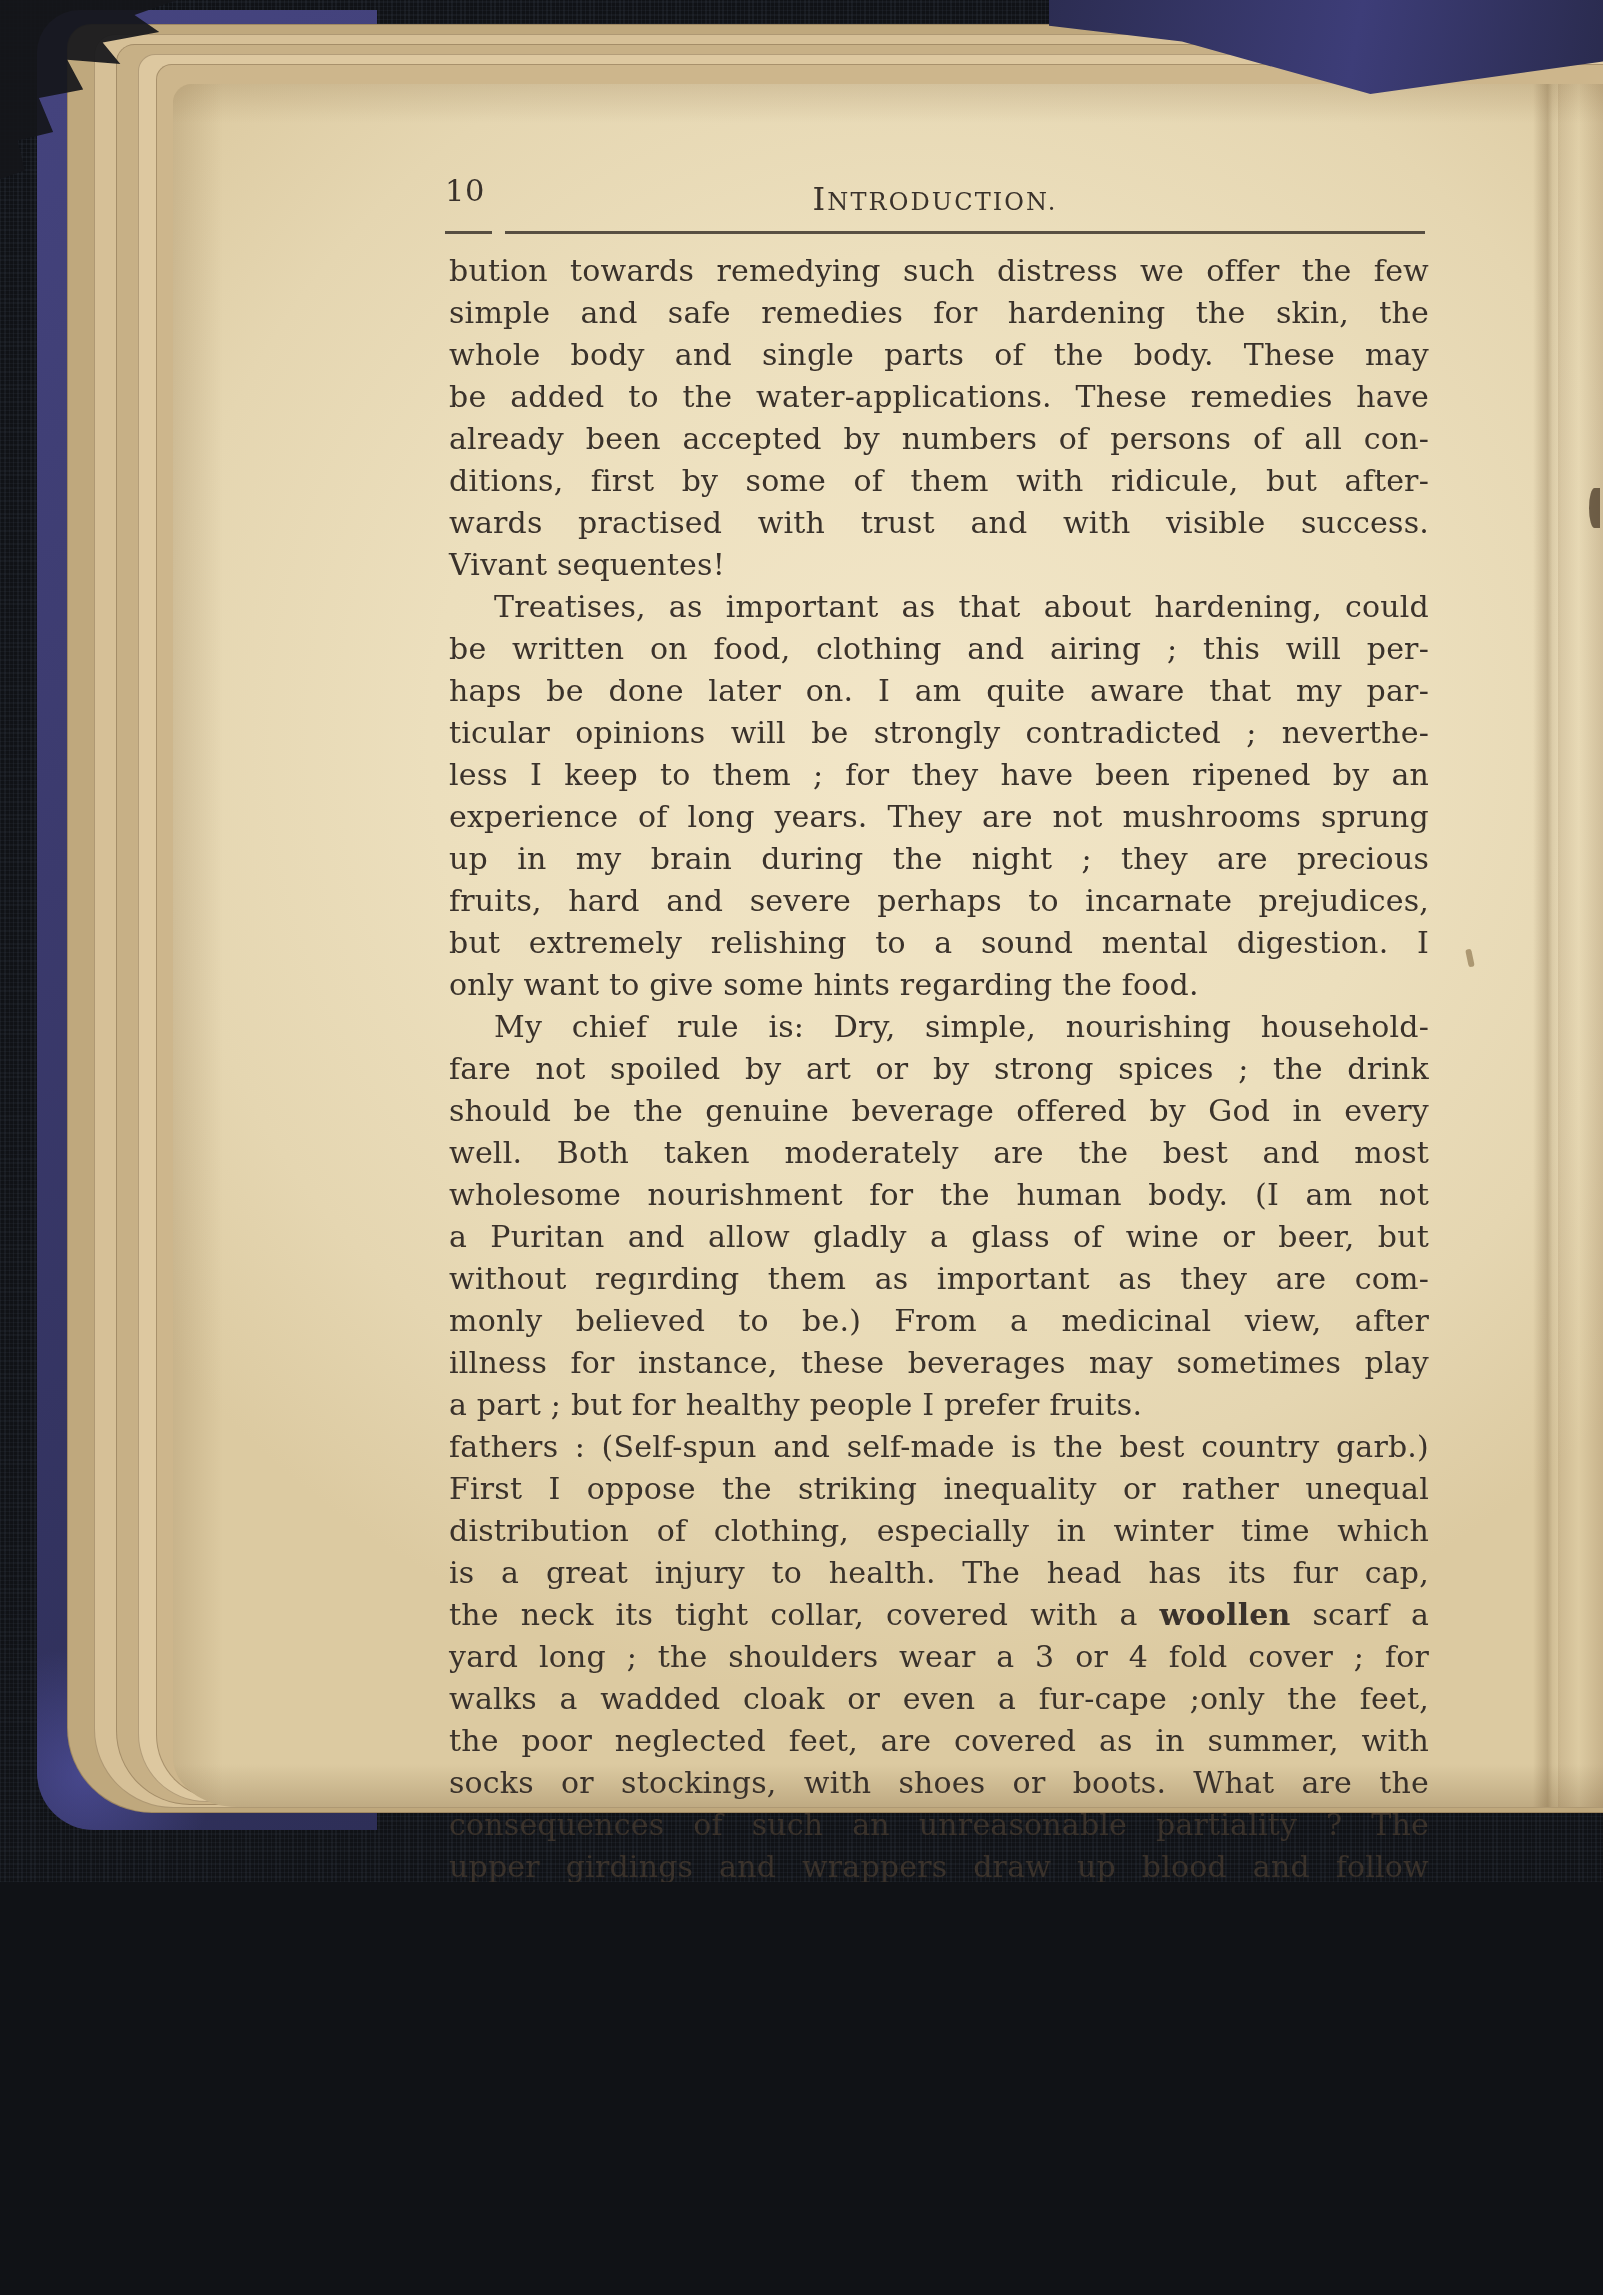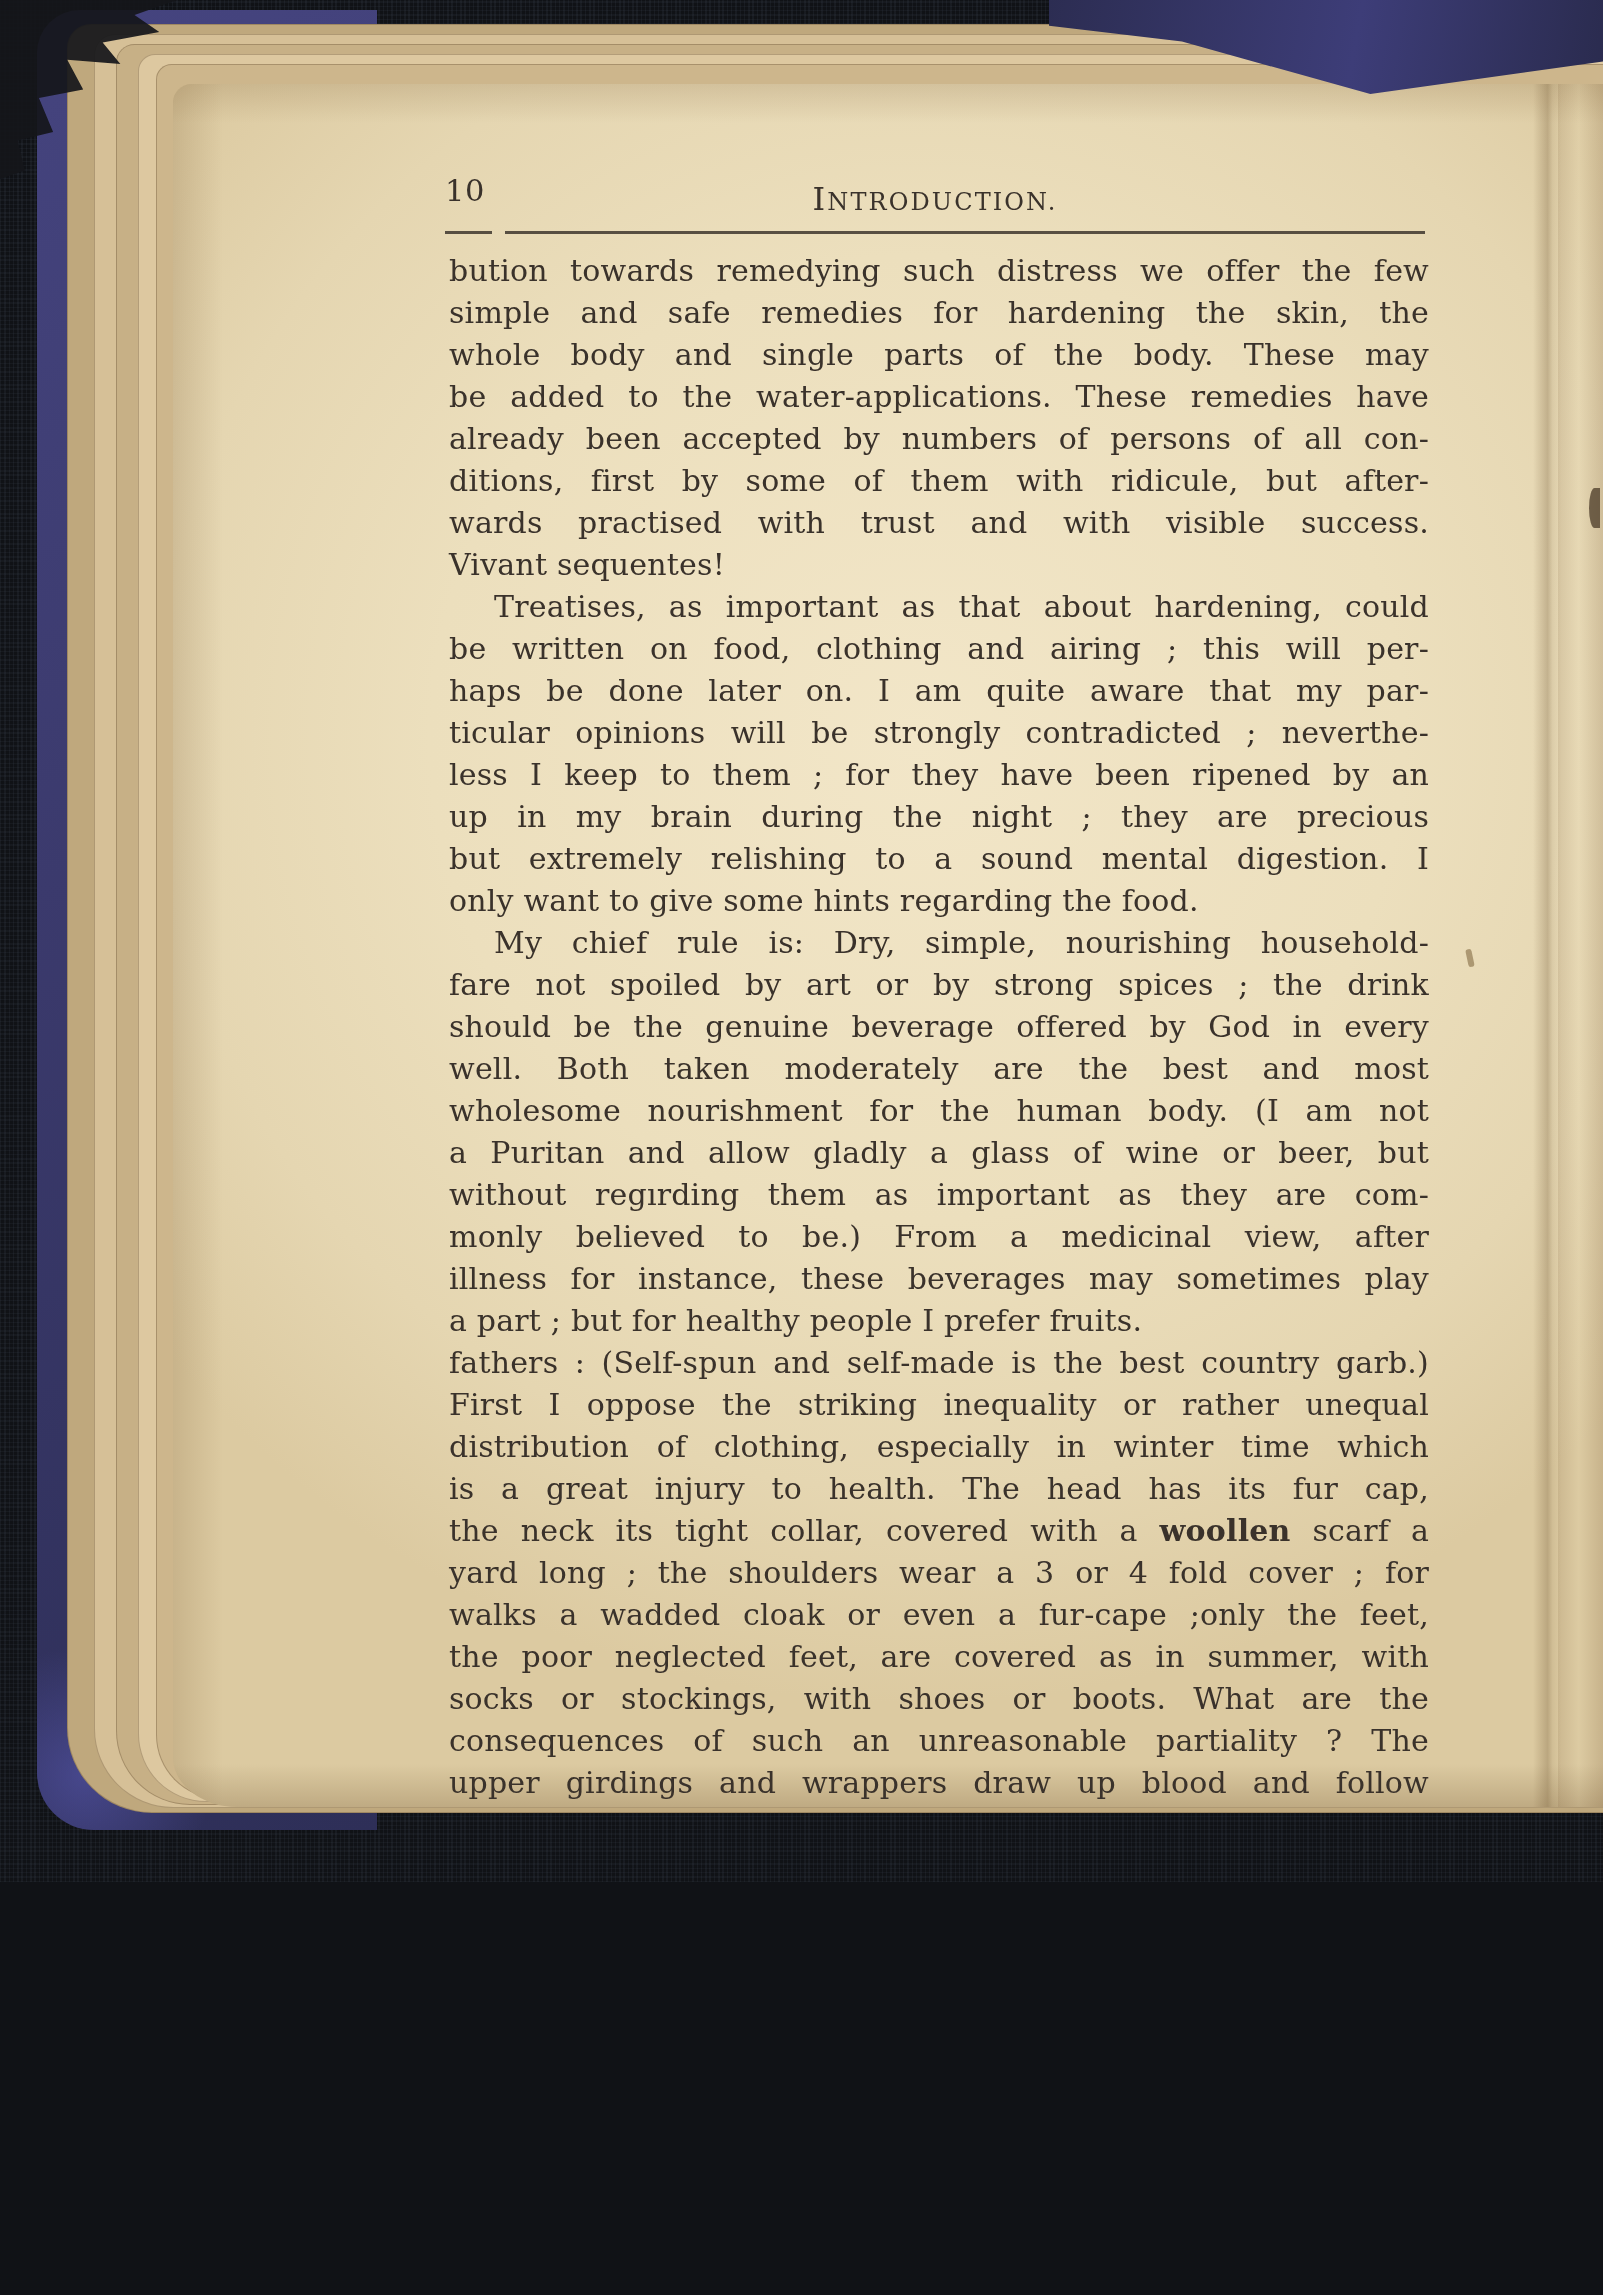--- a/index.html
+++ b/index.html
@@ -104,21 +104,23 @@
         <div class="line">be added to the water-applications. These remedies have</div>
         <div class="line">already been accepted by numbers of persons of all con-</div>
         <div class="line">ditions, first by some of them with ridicule, but after-</div>
         <div class="line">wards practised with trust and with visible success.</div>
         <div class="line pend">Vivant sequentes!</div>
         <div class="line indent">Treatises, as important as that about hardening, could</div>
         <div class="line">be written on food, clothing and airing ; this will per-</div>
         <div class="line">haps be done later on. I am quite aware that my par-</div>
         <div class="line">ticular opinions will be strongly contradicted ; neverthe-</div>
         <div class="line">less I keep to them ; for they have been ripened by an</div>
+        <div class="line">experience of long years. They are not mushrooms sprung</div>
         <div class="line">up in my brain during the night ; they are precious</div>
+        <div class="line">fruits, hard and severe perhaps to incarnate prejudices,</div>
         <div class="line">but extremely relishing to a sound mental digestion. I</div>
         <div class="line pend">only want to give some hints regarding the food.</div>
         <div class="line indent">My chief rule is: Dry, simple, nourishing household-</div>
         <div class="line">fare not spoiled by art or by strong spices ; the drink</div>
         <div class="line">should be the genuine beverage offered by God in every</div>
         <div class="line">well. Both taken moderately are the best and most</div>
         <div class="line">wholesome nourishment for the human body. (I am not</div>
         <div class="line">a Puritan and allow gladly a glass of wine or beer, but</div>
         <div class="line">without regırding them as important as they are com-</div>
         <div class="line">monly believed to be.) From a medicinal view, after</div>

